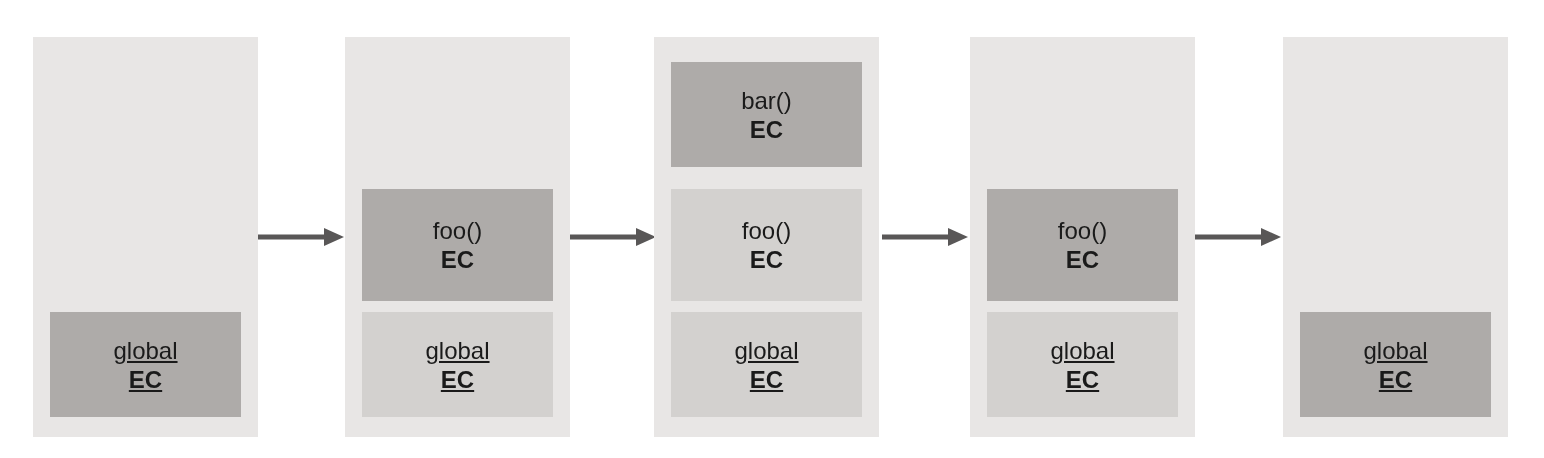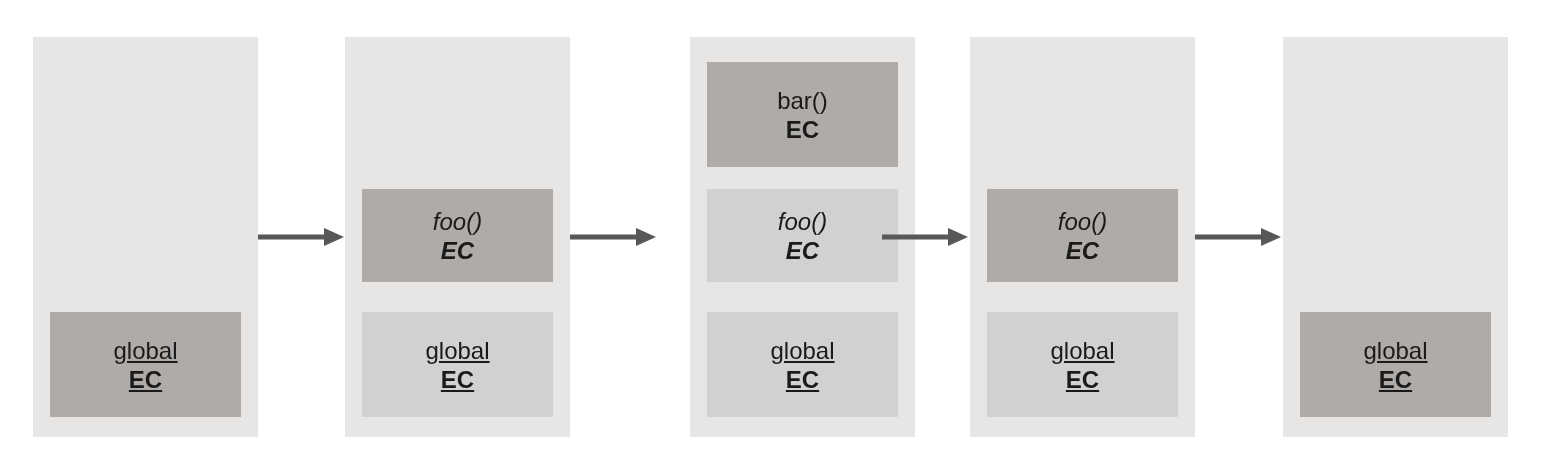--- a/index.html
+++ b/index.html
@@ -14,40 +14,40 @@
   }
   .panel {
     position: absolute;
     top: 37px;
     width: 225px;
     height: 400px;
     background: #e8e6e5;
   }
   .p1 { left: 33px; }
   .p2 { left: 345px; }
-  .p3 { left: 690px; padding-left: 12px; }
+  .p3 { left: 654px; padding-left: 12px; }
   .p4 { left: 970px; }
   .p5 { left: 1283px; }
   .box {
     position: absolute;
     left: 17px;
     width: 191px;
     display: flex;
     flex-direction: column;
     align-items: center;
     justify-content: center;
     text-align: center;
     color: #1a1a1a;
     font-size: 24px;
     line-height: 29px;
   }
   .box.active   { background: #aeaba9; }
   .box.inactive { background: #d3d1cf; }
   .row-bottom { top: 275px; height: 105px; text-decoration: underline; }
-  .row-middle { top: 152px; height: 93px; font-style: italic; }
+  .row-middle { top: 152px; height: 112px; }
   .row-top    { top: 25px;  height: 105px; }
   .ec-label { font-weight: bold; }
   .arrow {
     position: absolute;
     top: 225px;
     width: 87px;
     height: 24px;
   }
   .a1 { left: 258px; }
   .a2 { left: 570px; }

